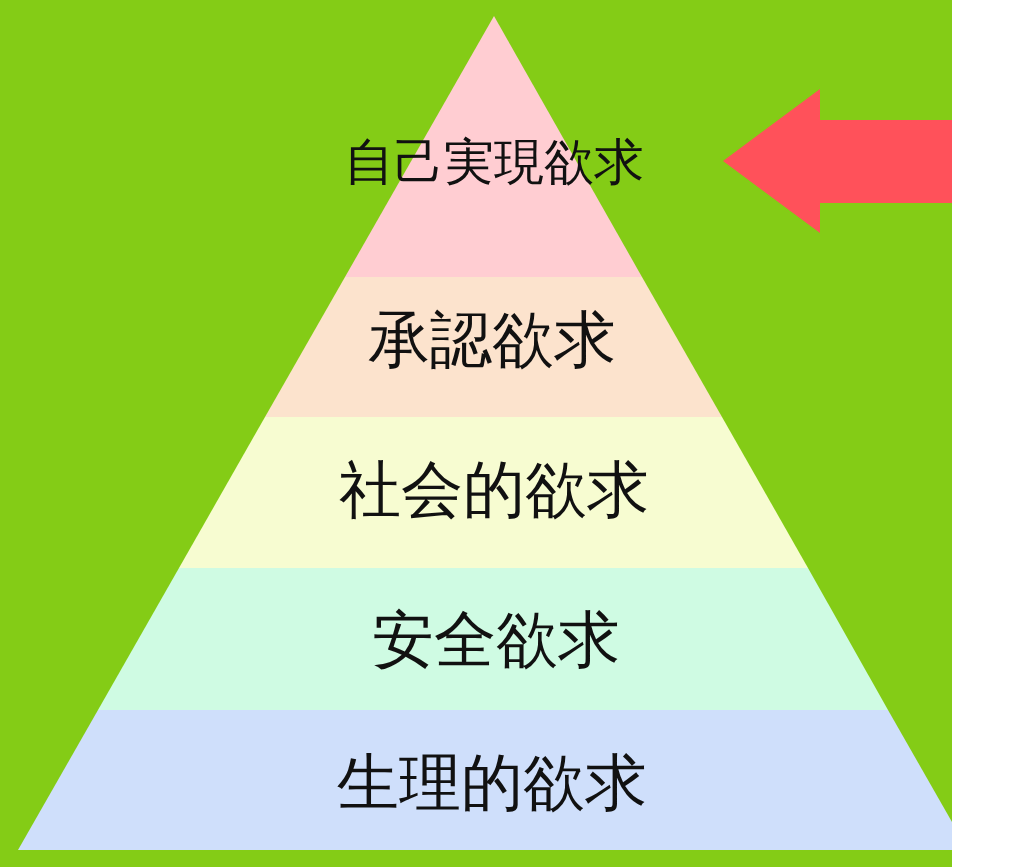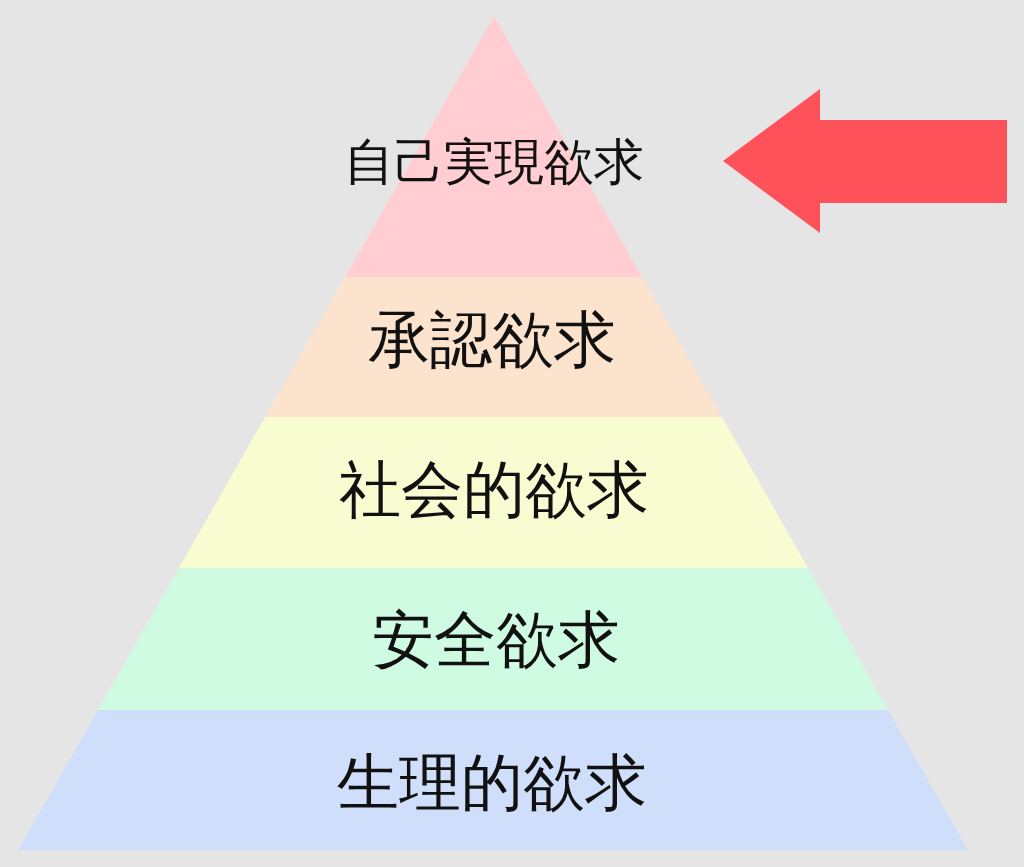--- a/index.html
+++ b/index.html
@@ -3,23 +3,23 @@
 <meta charset="utf-8">
 <style>
   html, body {
     margin: 0;
     padding: 0;
     background: #ffffff;
     font-family: "DejaVu Sans", "Liberation Sans", sans-serif;
   }
   .stage {
     position: relative;
-    width: 1024px;
+    width: 952px;
     height: 867px;
-    background: #e5e5e5;
+    background: #84cc16;
     overflow: hidden;
   }
   svg { display: block; }
   .level-label {
     fill: #111111;
     text-anchor: middle;
     font-family: "DejaVu Sans", "Liberation Sans", sans-serif;
   }
   .label-top { font-size: 50px; }
   .label-big { font-size: 62px; }

